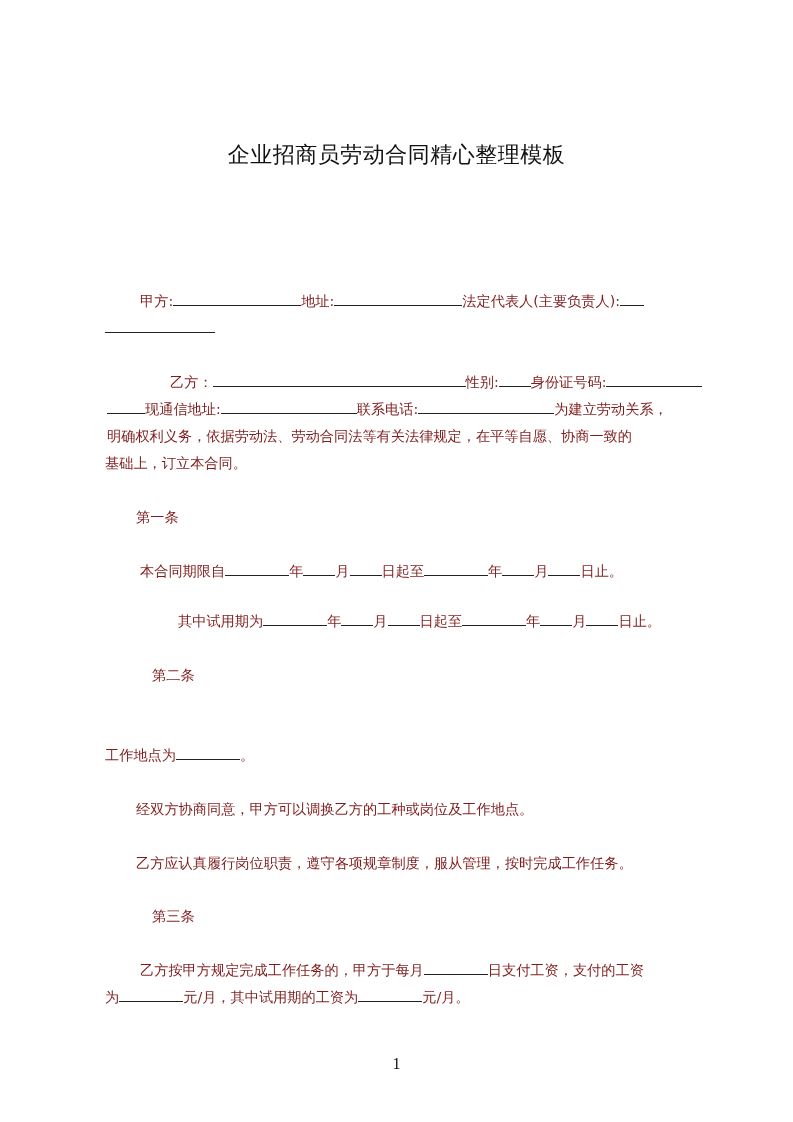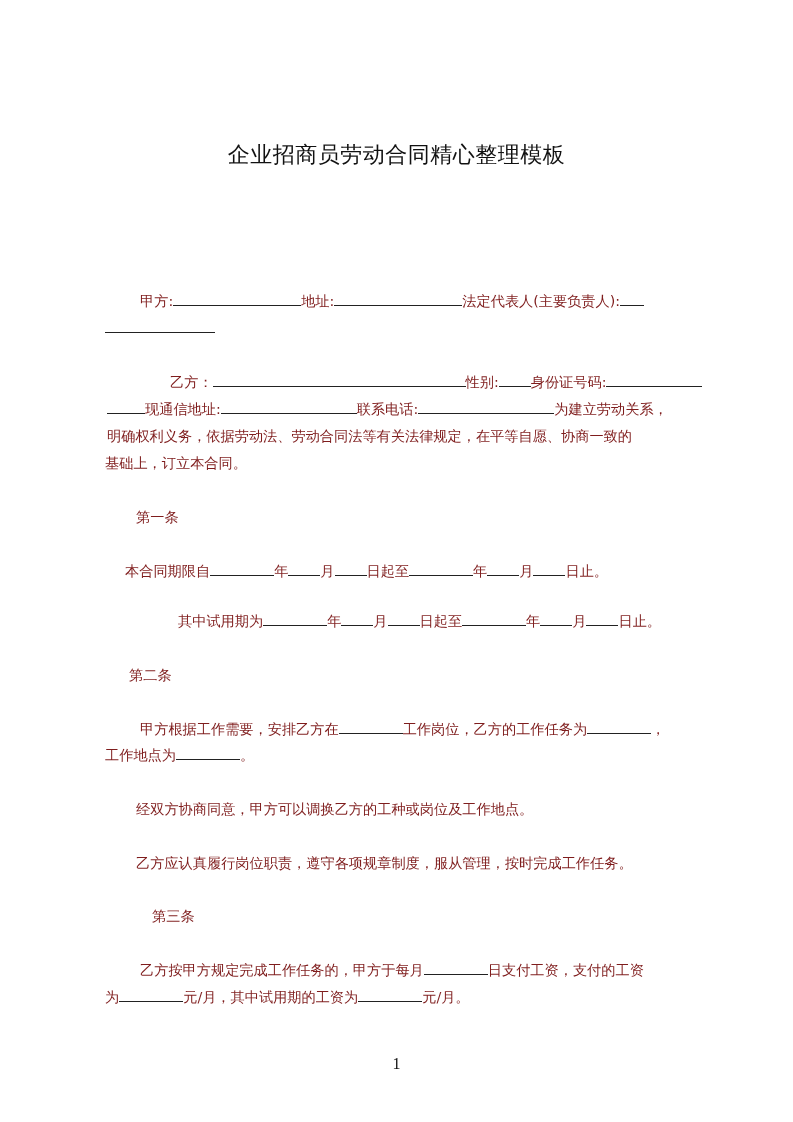--- a/index.html
+++ b/index.html
@@ -76,33 +76,30 @@
     <span>乙方：</span><span class="u" style="width:253px;"></span><span>性别:</span><span class="u" style="width:32px;"></span><span>身份证号码:</span><span class="u" style="width:96px;"></span>
   </div>
   <div class="line" style="left:107px; top:399px;">
     <span class="u" style="width:38px;"></span><span>现通信地址:</span><span class="u" style="width:136px;"></span><span>联系电话:</span><span class="u" style="width:136px;"></span><span>为建立劳动关系，</span>
   </div>
   <div class="line" style="left:107px; top:426px;">明确权利义务，依据劳动法、劳动合同法等有关法律规定，在平等自愿、协商一致的</div>
   <div class="line" style="left:105px; top:453px;">基础上，订立本合同。</div>
 
   <div class="line" style="left:136px; top:507px;">第一条</div>
 
-  <div class="line" style="left:125px; top:561px;">
+  <div class="line" style="left:140px; top:561px;">
     <span>本合同期限自</span><span class="u" style="width:64px;"></span><span>年</span><span class="u" style="width:32px;"></span><span>月</span><span class="u" style="width:32px;"></span><span>日起至</span><span class="u" style="width:64px;"></span><span>年</span><span class="u" style="width:32px;"></span><span>月</span><span class="u" style="width:32px;"></span><span>日止。</span>
   </div>
 
   <div class="line" style="left:136px; top:611px;margin-left:42px;">
     <span>其中试用期为</span><span class="u" style="width:64px;"></span><span>年</span><span class="u" style="width:32px;"></span><span>月</span><span class="u" style="width:32px;"></span><span>日起至</span><span class="u" style="width:64px;"></span><span>年</span><span class="u" style="width:32px;"></span><span>月</span><span class="u" style="width:32px;"></span><span>日止。</span>
   </div>
 
-  <div class="line" style="left:129px; top:665px;">第二条</div>
+  <div class="line" style="left:152px; top:665px;">第二条</div>
 
-  <div class="line" style="left:140px; top:719px;">
-    <span>甲方根据工作需要，安排乙方在</span><span class="u" style="width:64px;"></span><span>工作岗位，乙方的工作任务为</span><span class="u" style="width:64px;"></span><span>，</span>
-  </div>
   <div class="line" style="left:105px; top:745px;">
     <span>工作地点为</span><span class="u" style="width:64px;"></span><span>。</span>
   </div>
 
   <div class="line" style="left:136px; top:799px;">经双方协商同意，甲方可以调换乙方的工种或岗位及工作地点。</div>
   <div class="line" style="left:136px; top:853px;">乙方应认真履行岗位职责，遵守各项规章制度，服从管理，按时完成工作任务。</div>
 
   <div class="line" style="left:152px; top:906px;">第三条</div>
 
   <div class="line" style="left:140px; top:960px;">

